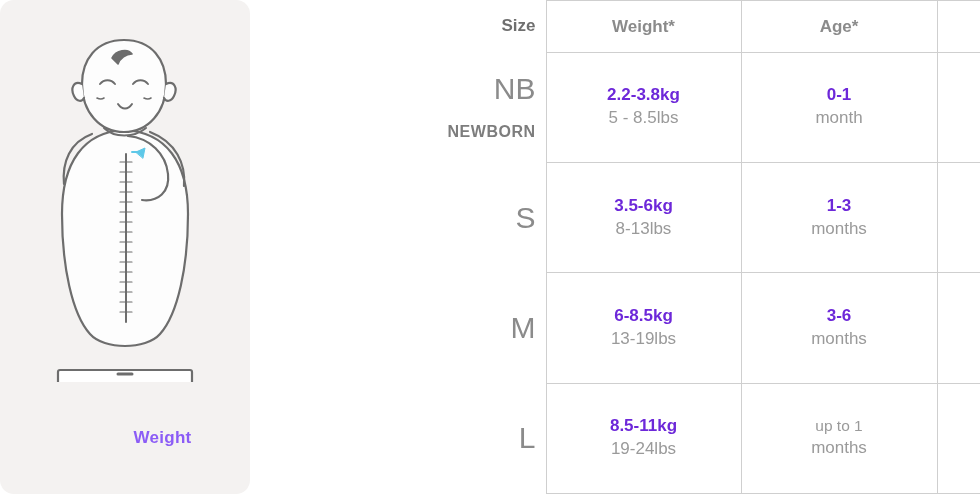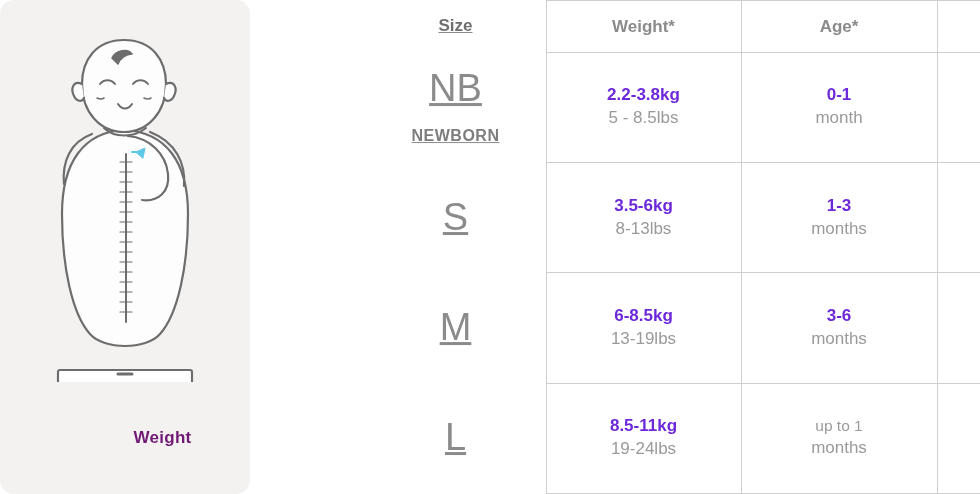--- a/index.html
+++ b/index.html
@@ -37,21 +37,21 @@
     width: 250px;
     height: 360px;
   }
   .illus-caption {
     position: absolute;
     left: 0;
     top: 428px;
     width: 288px;
     text-align: center;
     font-size: 17px;
-    color: #701a75;
+    color: #8b5cf6;
     font-weight: bold;
     letter-spacing: 0.3px;
     padding-left: 37px;
   }
 
   
   .table-wrap {
     flex: 1 1 auto;
     height: 494px;
     padding-left: 148px;
@@ -76,37 +76,36 @@
     border: none;
     width: 0px;
     position: relative;
   }
   .size-label-box {
     position: absolute;
     right: 10px;
     top: 50%;
     transform: translateY(-50%);
     width: 160px;
-    text-align: center;
+    text-align: right;
     white-space: nowrap;
-    text-decoration: underline;
   }
   .hdr {
     font-size: 17px;
     font-weight: bold;
     color: #8b8b8b;
     line-height: 1.25;
   }
   .hdr-size {
     font-size: 17px;
     font-weight: bold;
     color: #6f6f6f;
   }
   .size-big {
-    font-size: 38px;
+    font-size: 30px;
     font-weight: normal;
     color: #8b8b8b;
     line-height: 1.05;
   }
   .size-sub {
     font-size: 16px;
     font-weight: bold;
     color: #7d7d7d;
     letter-spacing: 0.5px;
     margin-top: 18px;

